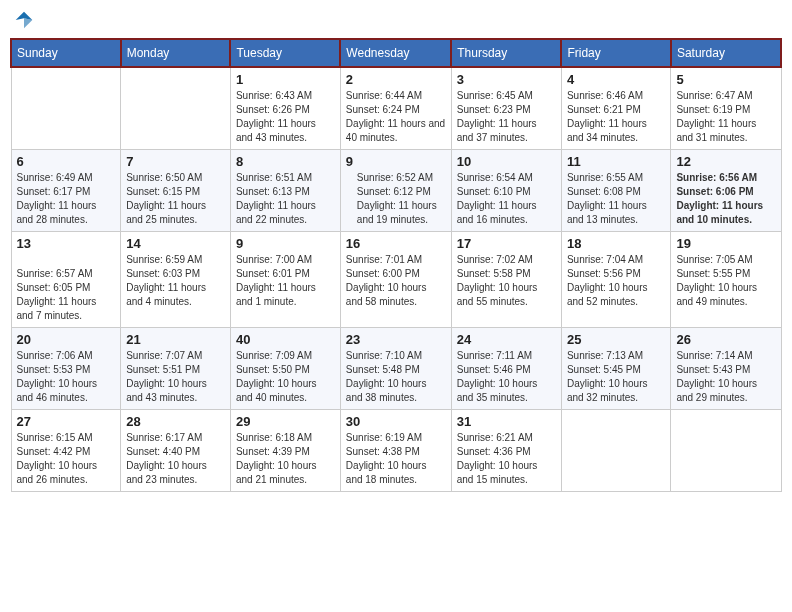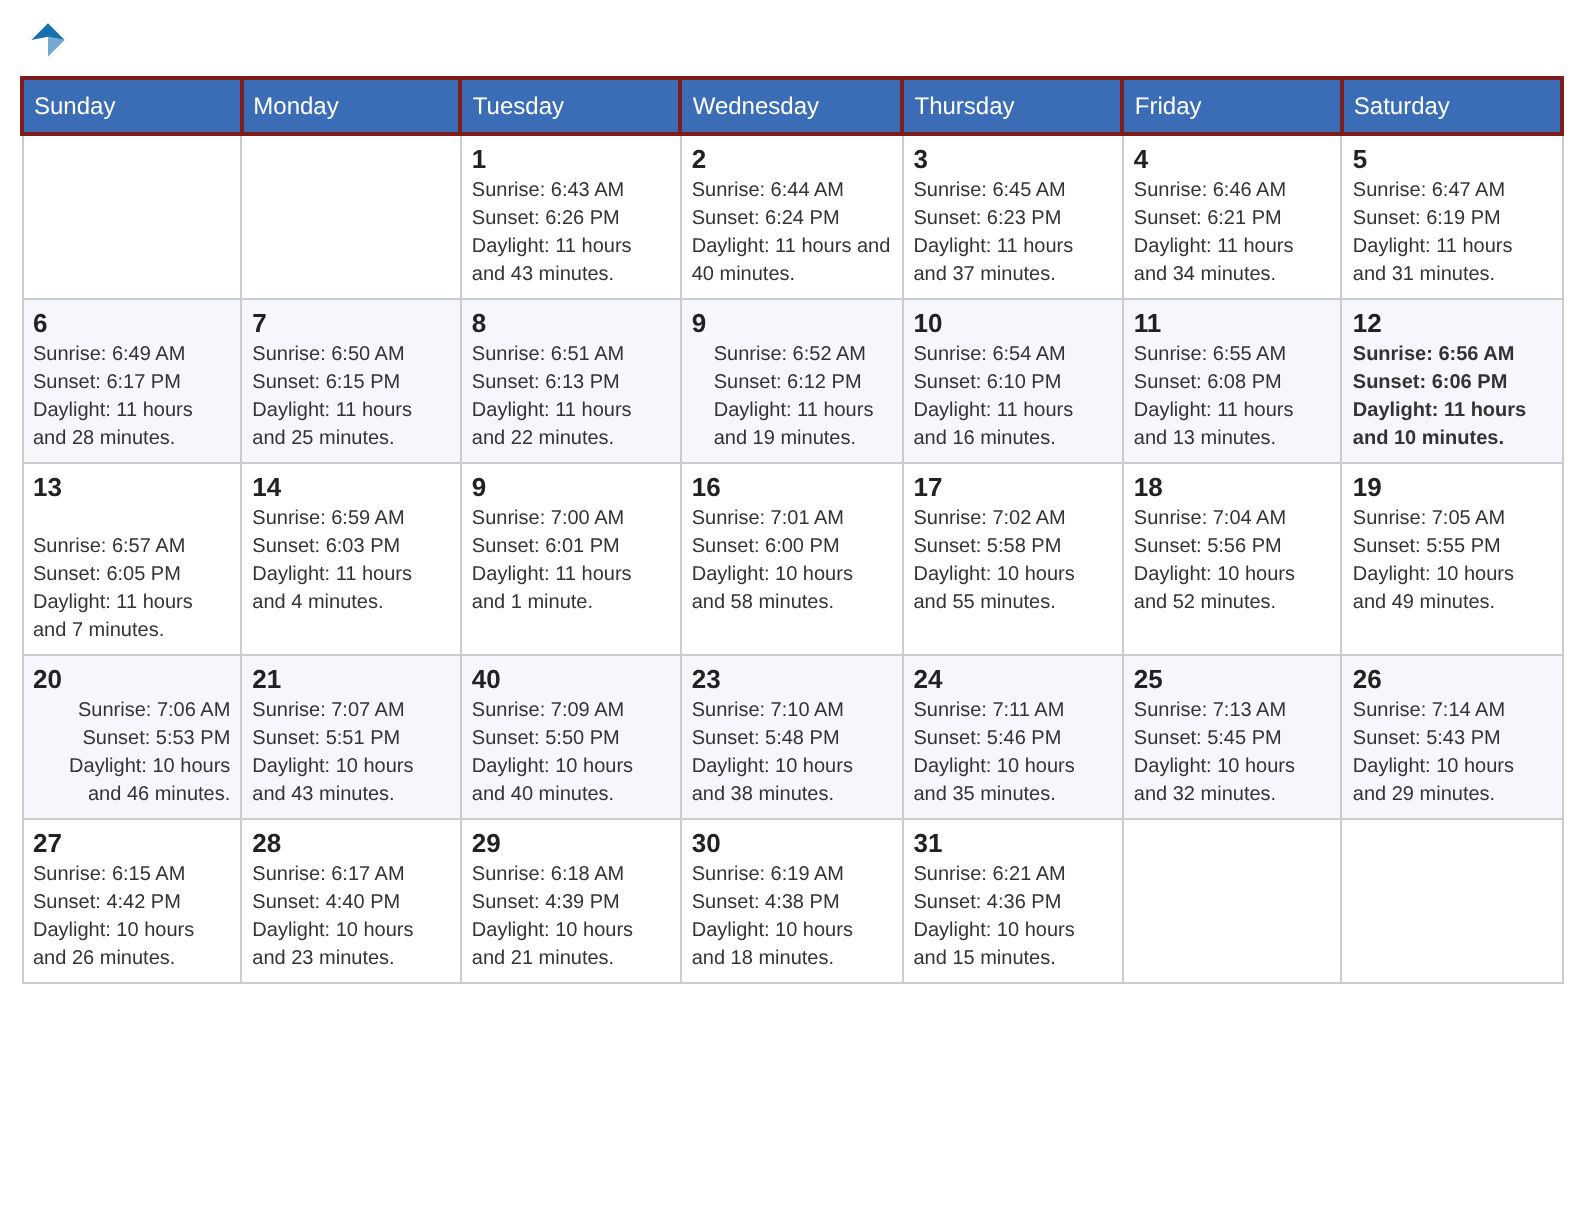--- a/index.html
+++ b/index.html
@@ -239,21 +239,21 @@
         <td>
           <div class="day-number">19</div>
           <div class="day-info" style="white-space: pre-line;">Sunrise: 7:05 AM
 Sunset: 5:55 PM
 Daylight: 10 hours and 49 minutes.</div>
         </td>
       </tr>
       <tr>
         <td>
           <div class="day-number">20</div>
-          <div class="day-info" style="white-space: pre-line; text-align: right;">Sunrise: 7:06 AM
+          <div class="day-info" style="white-space: pre-line;">Sunrise: 7:06 AM
 Sunset: 5:53 PM
 Daylight: 10 hours and 46 minutes.</div>
         </td>
         <td>
           <div class="day-number">21</div>
           <div class="day-info" style="white-space: pre-line;">Sunrise: 7:07 AM
 Sunset: 5:51 PM
 Daylight: 10 hours and 43 minutes.</div>
         </td>
         <td>

